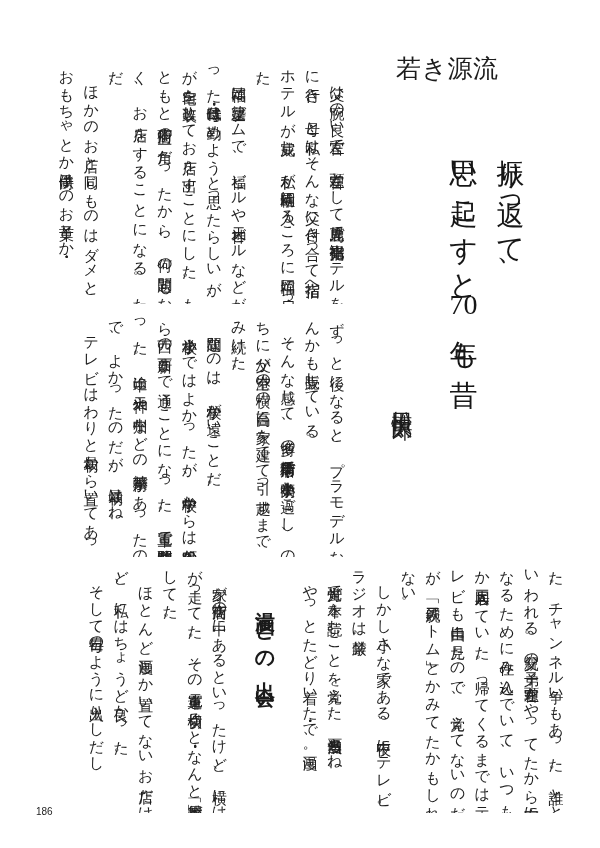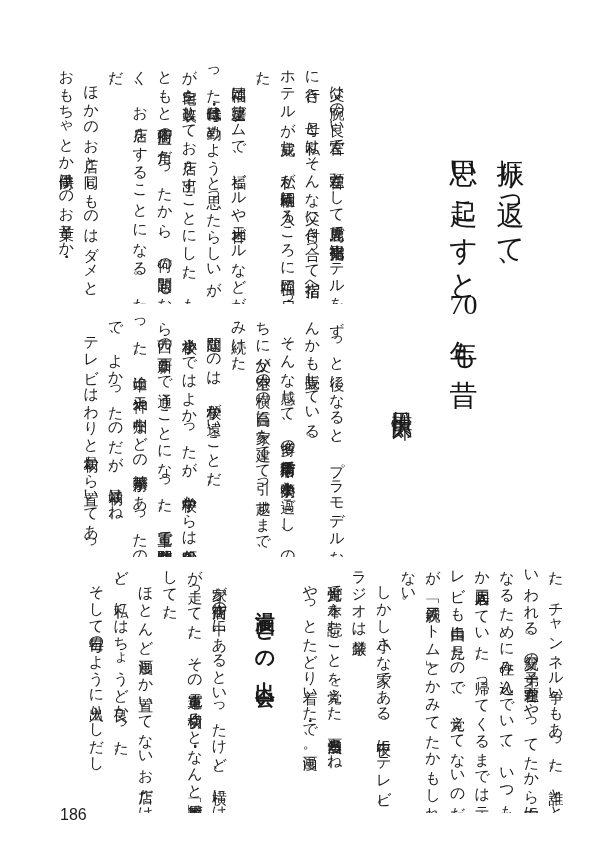--- a/index.html
+++ b/index.html
@@ -82,32 +82,33 @@
     font-family: "Liberation Sans", "DejaVu Sans", sans-serif;
     font-size: 20px;
     font-weight: 600;
     letter-spacing: 6px;
     line-height: 24px;
     color: #1a1a1a;
     white-space: nowrap;
   }
   .page-number {
     position: absolute;
-    left: 60px;
+    left: 36px;
     top: 806px;
     font-family: "Liberation Sans", "DejaVu Sans", sans-serif;
-    font-size: 16px;
+    font-size: 10px;
     color: #1c1c1c;
   }
 </style>
 </head>
 <body>
 
 <div class="page">
 
+  <div class="running-head">若き源流</div>
 
   <div class="article-title">
     <span>振り返って、</span><br>
     <span><span>思い起こすと</span><span class="tcy">70</span><span>年も昔</span></span>
   </div>
 
   <div class="author">松田慎太郎</div>
 
   <div class="band band-1">
       <p>　父は腕の良い左官で、左官頭として鹿児島で指宿観光ホテルを建築に行き、母と私はそんな父に付き合って指宿へ。ホテルが完成し、私が幼稚園に入るころに福岡に戻った。</p>

